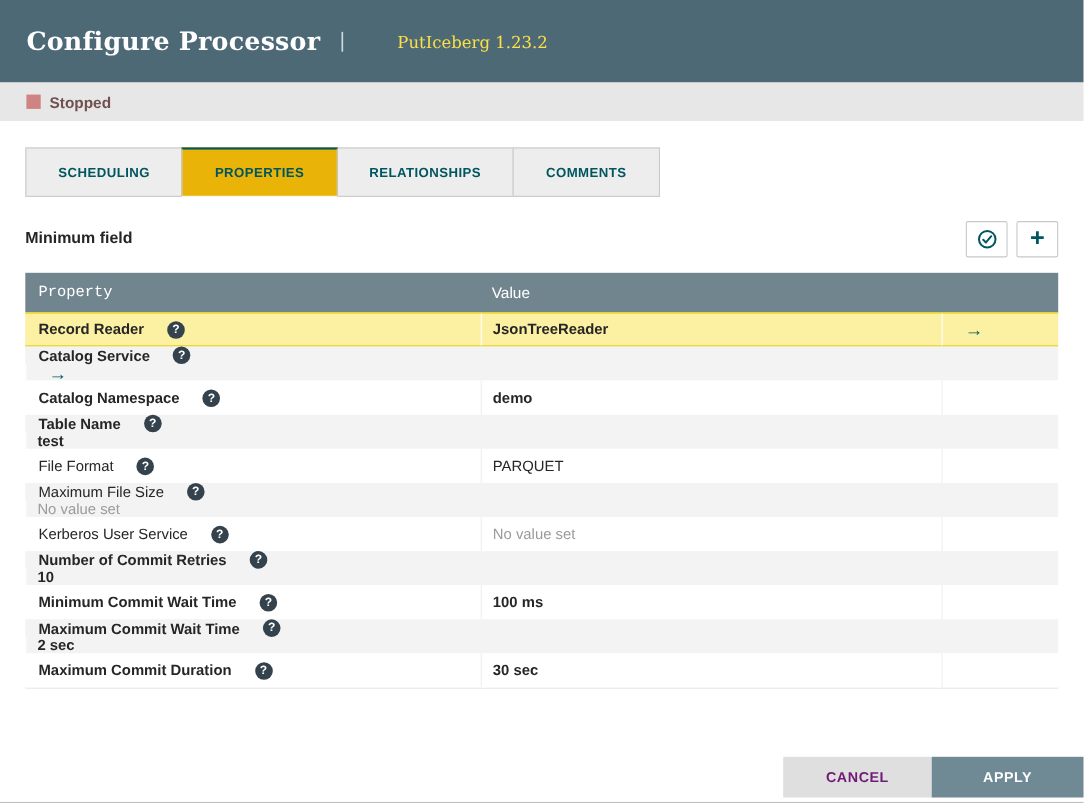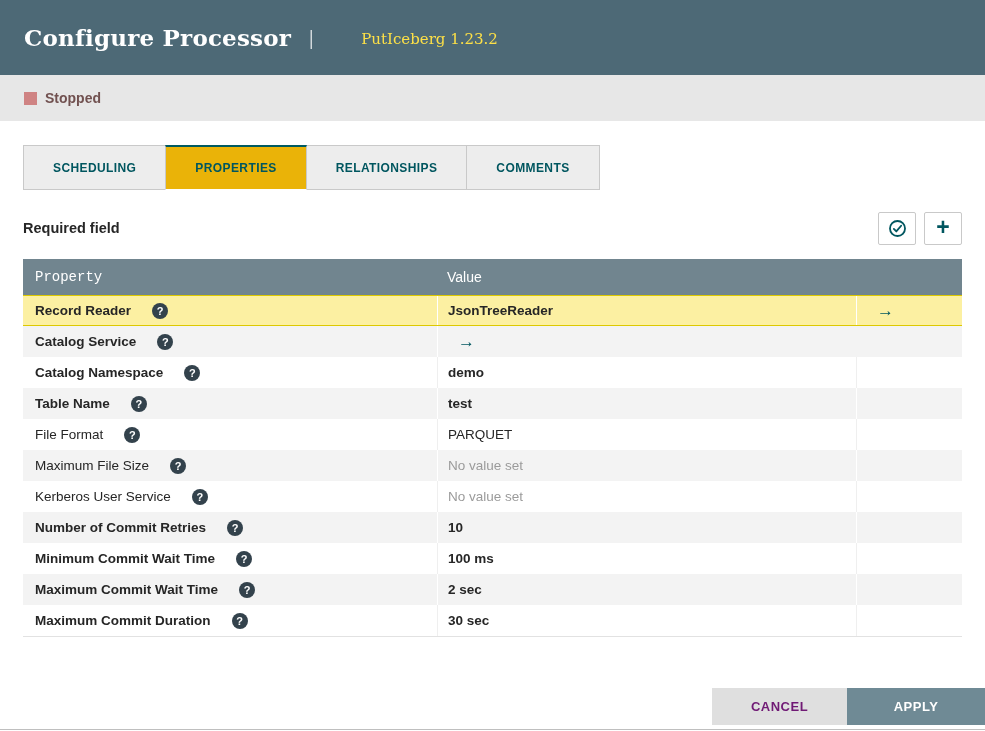--- a/index.html
+++ b/index.html
@@ -39,21 +39,21 @@
     font-family: "DejaVu Serif", serif;
     font-size: 15px;
     font-weight: 400;
     color: #fde047;
     padding-top: 3px;
     margin-left: 32px;
   }
 
   
   .status-bar {
-    height: 46px;
+    height: 35px;
     background: #e7e7e7;
     display: flex;
     align-items: center;
     padding: 0 24px;
     gap: 8px;
   }
   .status-square { width: 13px; height: 13px; background: #cf8383; display: inline-block; }
   .status-label { font-size: 14px; font-weight: 700; color: #715150; }
 
   
@@ -122,21 +122,21 @@
   .th-val  { flex: 1; padding-left: 10px; }
   .tbody { border-bottom: 1px solid #e2e2e2; }
   .row {
     display: flex;
     height: 31px;
     align-items: stretch;
     background: #fff;
     font-size: 13.5px;
     cursor: pointer;
   }
-  .row.alt { background: #f3f3f3; }
+  .row.alt { background: #f3f3f3; flex-direction: column; }
   .row.selected {
     background: #fcf0a2;
     border-top: 1px solid #ddc900;
     border-bottom: 1px solid #ddc900;
   }
   .cell { display: flex; align-items: center; }
   .cell-prop {
     width: 414px;
     padding-left: 12px;
     padding-right: 9px;
@@ -214,21 +214,21 @@
   </div>
         <div class="tab">
     <span class="tab-label">RELATIONSHIPS</span>
   </div>
         <div class="tab">
     <span class="tab-label">COMMENTS</span>
   </div>
       </div>
 
     <div class="toolbar">
-      <span class="required-label">Required field</span>
+      <span class="required-label">Minimum field</span>
       <div class="toolbar-buttons">
         <button class="icon-btn">
           <span style="display:flex;">
             <svg width="19" height="19" viewBox="0 0 24 24" fill="none" stroke="#00565f" stroke-width="2.3">
               <circle cx="12" cy="12" r="9.5"></circle>
               <path d="M7.4 12.6l3.1 3.1 6.1-7.2" stroke-linecap="round" stroke-linejoin="round"></path>
             </svg>
           </span>
         </button>
         <button class="icon-btn">

